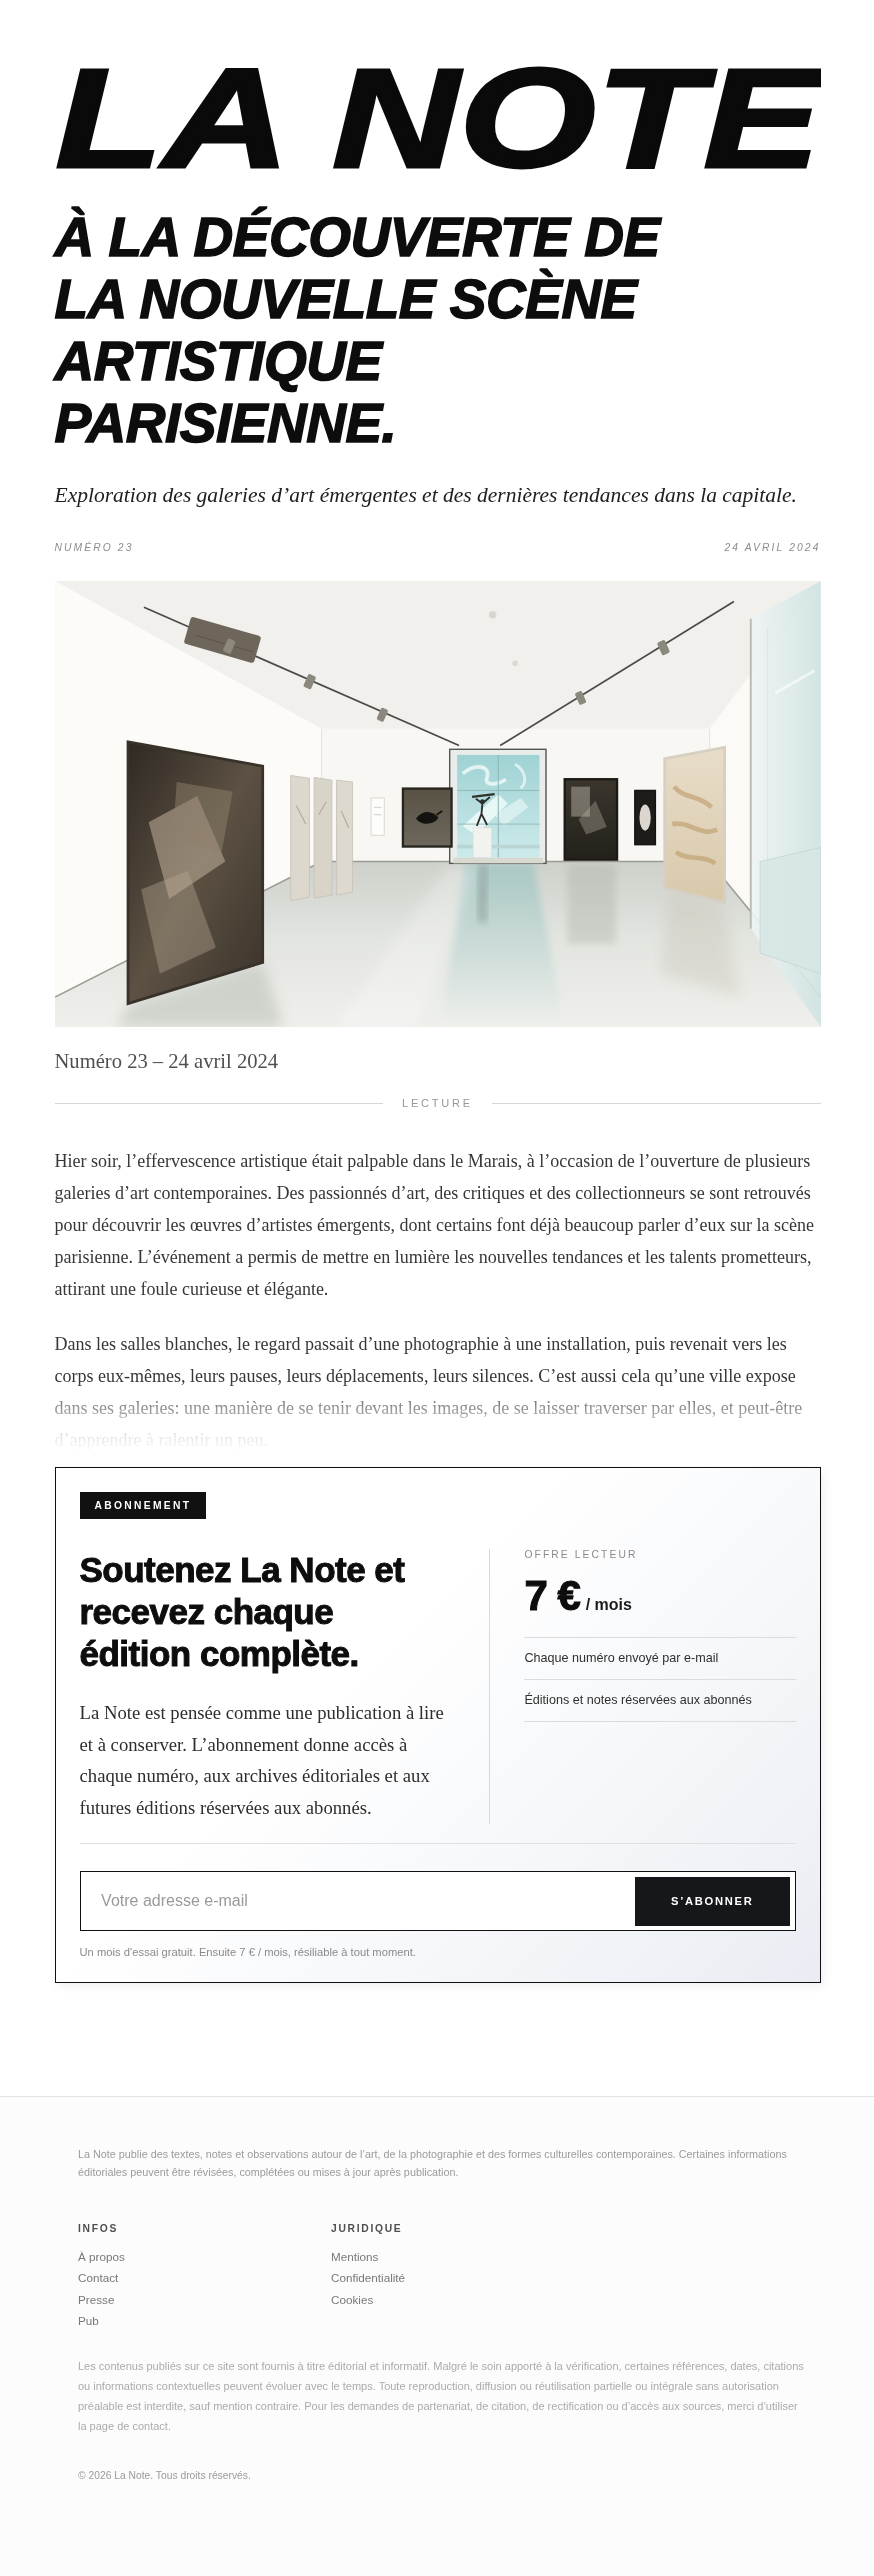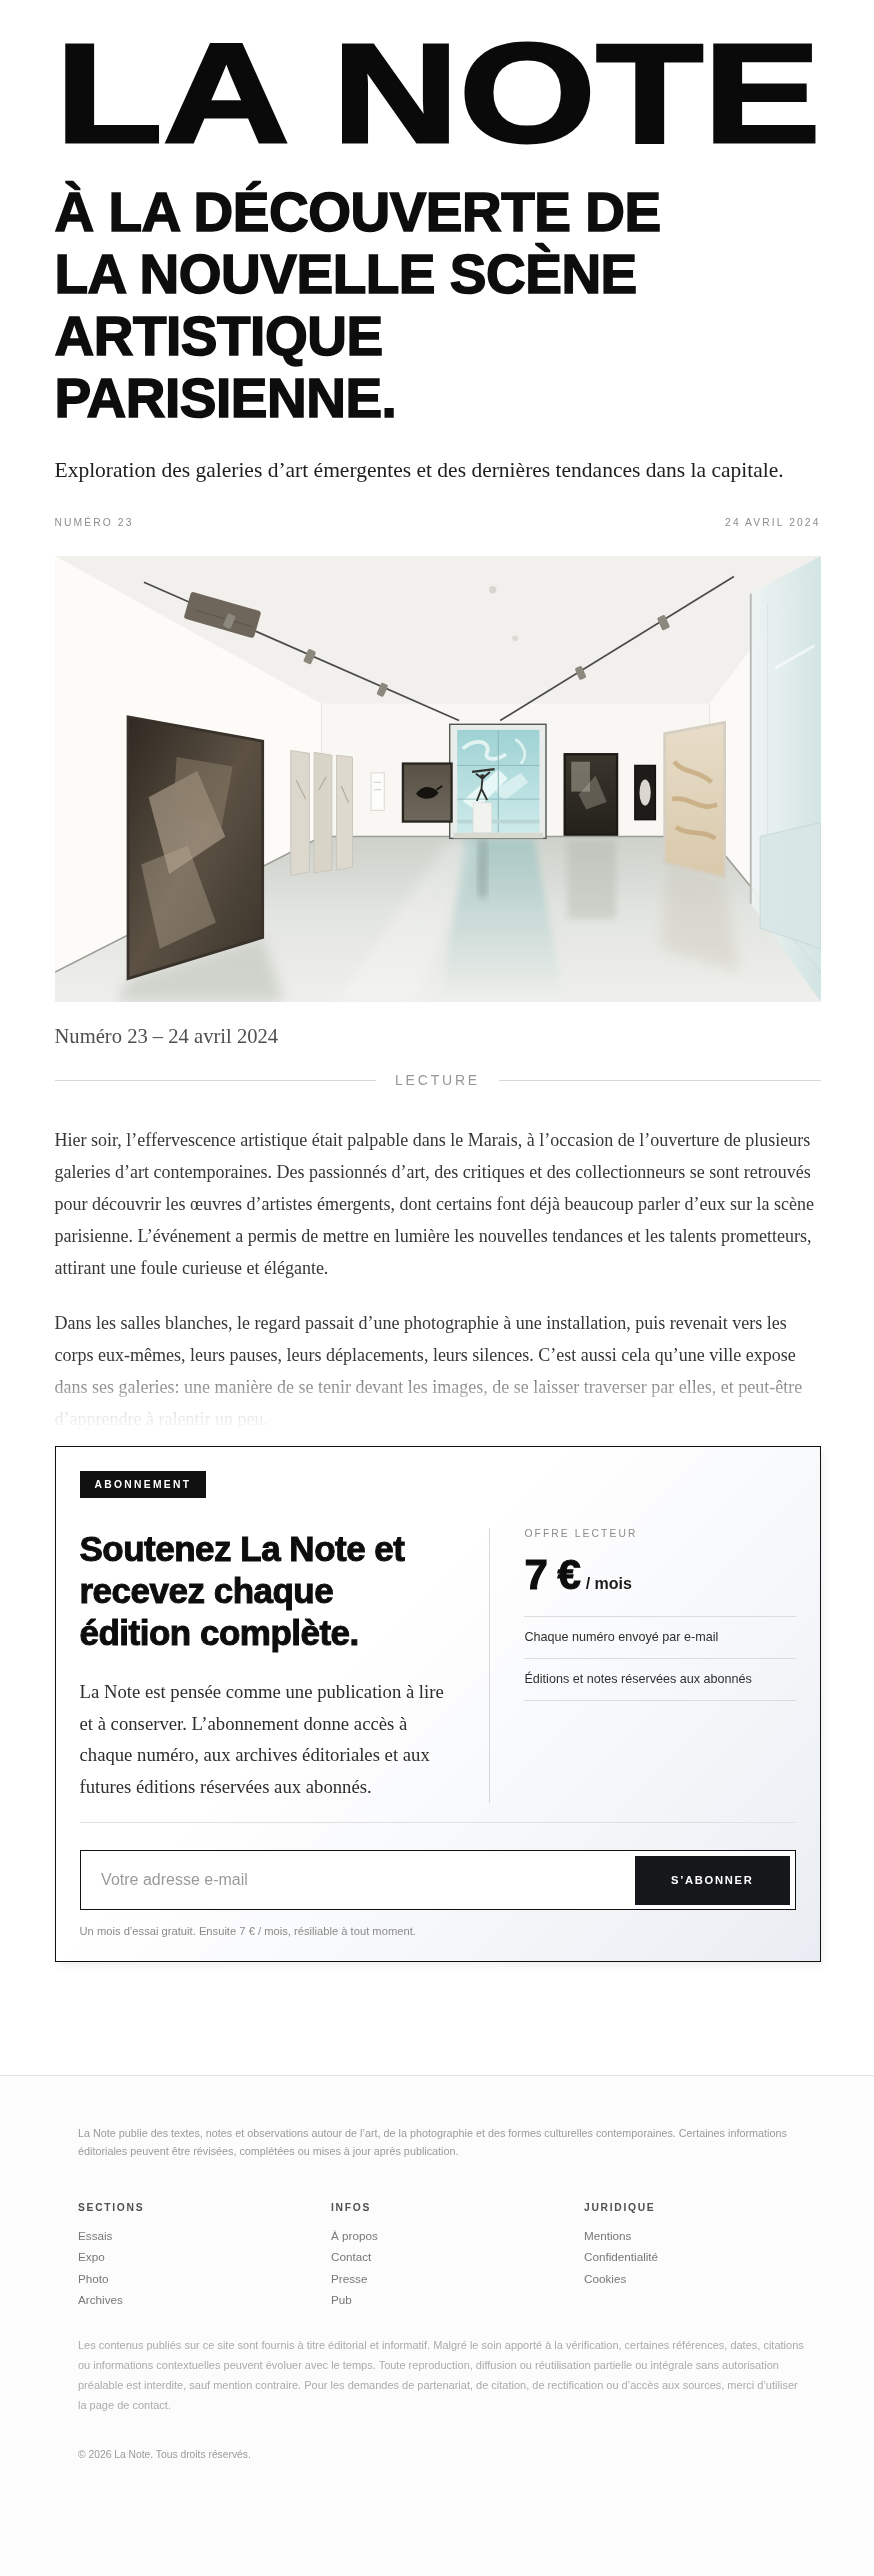--- a/index.html
+++ b/index.html
@@ -2,40 +2,40 @@
 <html style="font-size:15px"><head>
 <meta charset="utf-8">
 <style>
   * { margin:0; padding:0; box-sizing:border-box; }
   html,body { background:#ffffff; }
   body { width:875px; font-family:"Liberation Sans", sans-serif; color:#111; }
   .page { width:875px; min-height:2576px; display:flex; flex-direction:column; }
   .container { width:766px; margin:0 auto; }
 
   
-  .masthead { padding-top:32px; }
+  .masthead { padding-top:57px;font-style:italic; }
   .brand-text { font-family:"Liberation Sans", sans-serif; font-weight:900; font-size:150px;
                 fill:#0a0a0a; stroke:#0a0a0a; stroke-width:3px; }
   .headline { margin-top:32px; font-size:55px; line-height:1.13; font-weight:900;
               letter-spacing:-0.5px; color:#0d0d0d; white-space:pre-line;
               -webkit-text-stroke:1.5px #0d0d0d; }
   .subtitle { margin-top:24px; font-family:"Liberation Serif", serif; font-size:21.5px;
               line-height:1.56; color:#202020; max-width:760px; }
   .meta-row { margin-top:30px; display:flex; justify-content:space-between;
               font-size:10.3px; letter-spacing:2.1px; color:#8d8d8d; font-weight:500; }
 
   
   .gallery { margin-top:28px; display:block; }
   .gallery svg { display:block; }
   .caption { margin-top:23.4px; font-family:"Liberation Serif", serif; font-size:20.6px; color:#4f4f4f; }
 
   
   .section-divider { margin-top:24px; display:flex; align-items:center; gap:18.7px; }
   .section-divider .line { flex:1; height:0.9px; background:#d7d7d7; }
-  .section-divider .label { font-size:14px; letter-spacing:2.8px; color:#979797; font-weight:500; }
+  .section-divider .label { font-size:11px; letter-spacing:2.8px; color:#979797; font-weight:500; }
 
   
   .article p { font-family:"Liberation Serif", serif; font-size:18px; line-height:1.765;
                color:#373737; }
   .article .p1 { margin-top:37px; }
   .article .p2 { margin-top:24px;
       -webkit-mask-image:linear-gradient(180deg,#000 42%,rgba(0,0,0,.55) 62%,rgba(0,0,0,.18) 80%,transparent 97%);
       mask-image:linear-gradient(180deg,#000 42%,rgba(0,0,0,.55) 62%,rgba(0,0,0,.18) 80%,transparent 97%); }
 
   
@@ -277,27 +277,20 @@
       <div class="form-note">Un mois d’essai gratuit. Ensuite 7 € / mois, résiliable à tout moment.</div>
     </section>
 
   </div>
 
   <footer class="footer">
     <p class="footer-about">La Note publie des textes, notes et observations autour de l’art, de la photographie et des formes culturelles contemporaines. Certaines informations éditoriales peuvent être révisées, complétées ou mises à jour après publication.</p>
 
     <div class="footer-cols">
       <div class="footer-col">
-        <h4>SECTIONS</h4>
-        <a href="#">Essais</a>
-        <a href="#">Expo</a>
-        <a href="#">Photo</a>
-        <a href="#">Archives</a>
-      </div>
-      <div class="footer-col">
         <h4>INFOS</h4>
         <a href="#">À propos</a>
         <a href="#">Contact</a>
         <a href="#">Presse</a>
         <a href="#">Pub</a>
       </div>
       <div class="footer-col">
         <h4>JURIDIQUE</h4>
         <a href="#">Mentions</a>
         <a href="#">Confidentialité</a>

